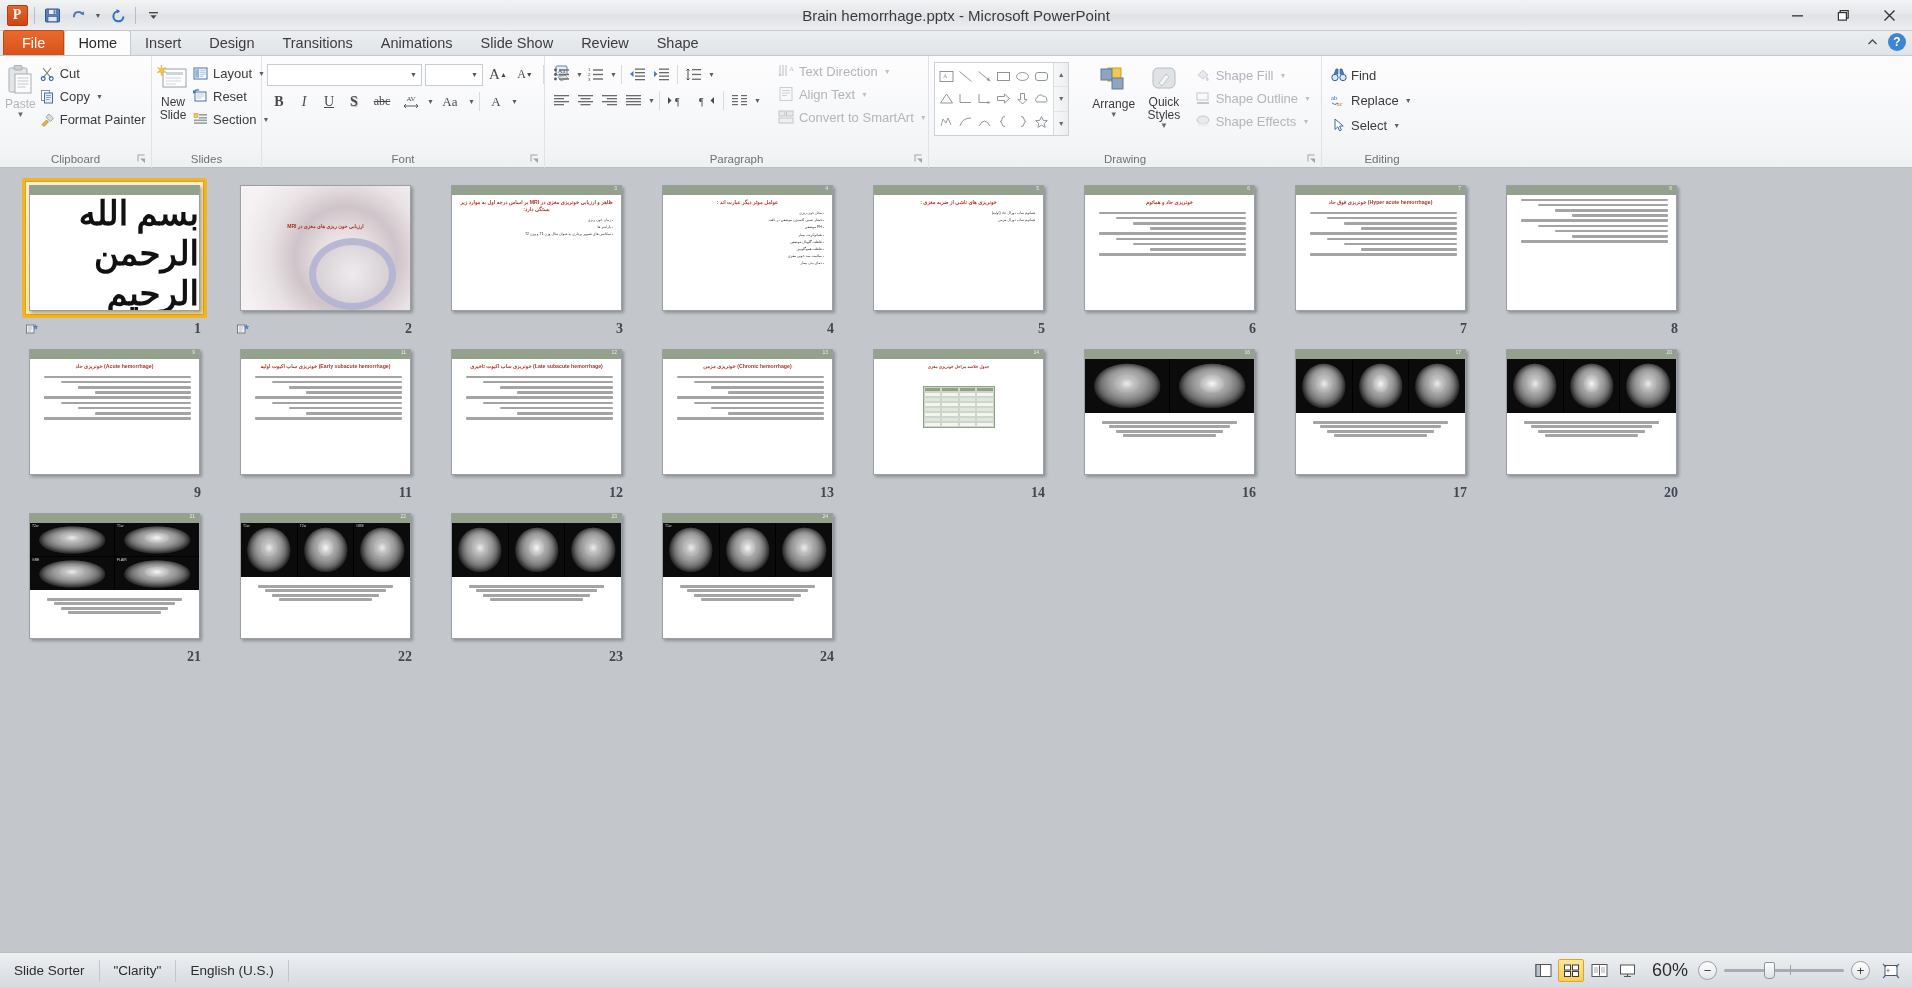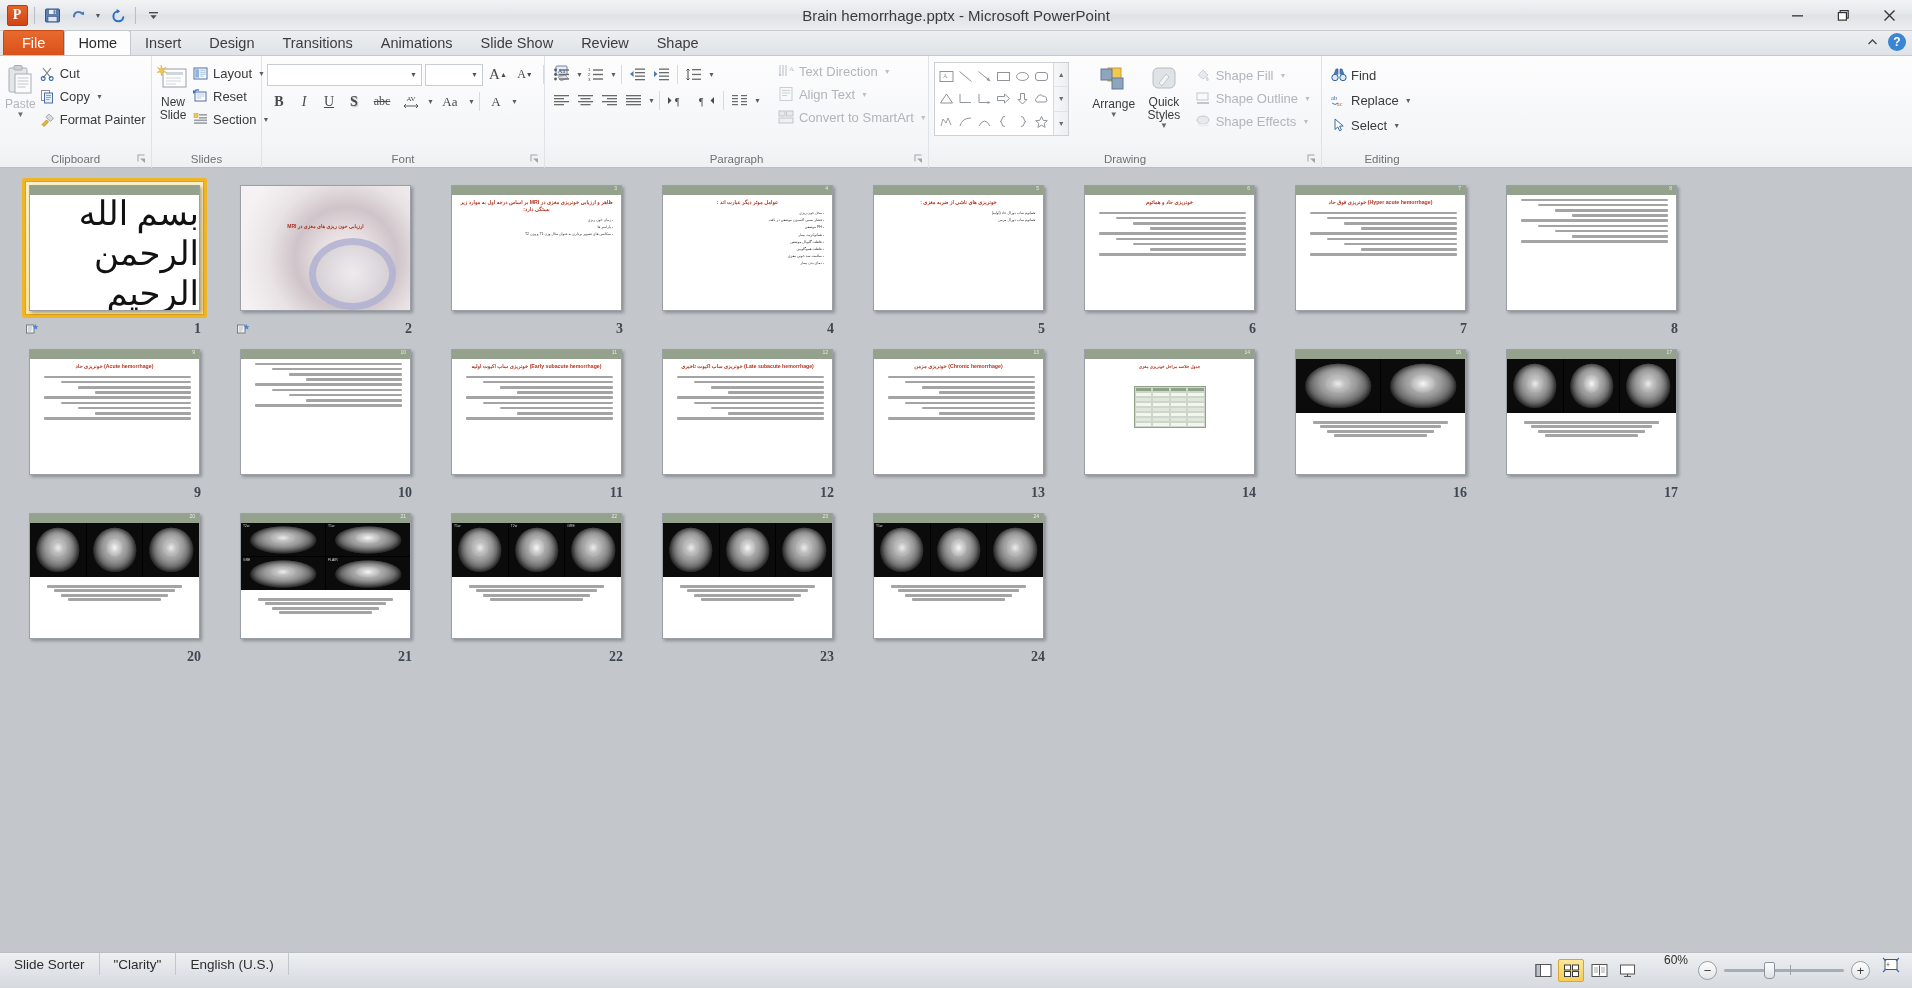--- a/index.html
+++ b/index.html
@@ -213,20 +213,21 @@
     width: 185px; height: 140px;
     padding: 4px;
     border: 3px solid transparent;
     border-radius: 2px;
     display: flex;
   }
   .thumb-wrap.selected {
     border-color: #f0b427;
     background: linear-gradient(to bottom, #fdefc8, #fbe49e);
     box-shadow: 0 0 0 1px #e0a41c inset;
+    font-weight: bold;
   }
   .thumb {
     flex: 1;
     background: #fff;
     border: 1px solid #9aa0a6;
     box-shadow: 2px 2px 3px rgba(0,0,0,.28);
     overflow: hidden;
     position: relative;
     display: flex; flex-direction: column;
   }
@@ -314,40 +315,40 @@
   .table-mini .trow:nth-child(odd) .tcell { background: #dfe6db; }
   .table-mini .trow:nth-child(even) .tcell { background: #f2f5f0; }
   .table-mini .trow:first-child .tcell { background: #8fa288; }
 
   
   .statusbar {
     position: absolute; left: 0; right: 0; bottom: 0;
     height: 36px;
     background: linear-gradient(to bottom, #eef0f2 0%, #e2e5e9 45%, #d6dade 100%);
     border-top: 1px solid #b9bec4;
-    display: flex; 
+    display: flex; align-items: center;
     font-size: 13.5px; color: #2c2c2c;
   }
   .sb-item {
     padding: 0 14px; height: 22px;
     display: flex; align-items: center;
     border-right: 1px solid #c2c7cc;
   }
   .sb-spacer { flex: 1; }
   .sb-views { display: flex; align-items: center; gap: 2px; padding-right: 10px; }
   .viewbtn {
     width: 26px; height: 23px;
     display: flex; align-items: center; justify-content: center;
     border-radius: 2px;
   }
   .viewbtn.active {
     background: linear-gradient(to bottom, #fde79c, #f7cd55);
     border: 1px solid #d9a72c;
   }
-  .zoom-pct { width: 48px; text-align: right; padding-right: 10px; font-size: 12px; }
+  .zoom-pct { width: 48px; text-align: right; padding-right: 10px; font-size: 18px; }
   .zoom-ctl { display: flex; align-items: center; gap: 7px; padding-right: 8px; }
   .zbtn {
     width: 19px; height: 19px; border-radius: 50%;
     border: 1px solid #9aa0a6;
     background: linear-gradient(to bottom, #fdfdfd, #e3e6e9);
     display: flex; align-items: center; justify-content: center;
     font-size: 13px; color: #3a3a3a; line-height: 1;
   }
   .ztrack { width: 120px; height: 3px; background: #a7adb4; position: relative; border-radius: 2px; }
   .zthumb {
@@ -1222,46 +1223,20 @@
         </div>
         <div class="slide-meta">
           <span class="trans-icon"></span>
           <span class="slide-num">9</span>
         </div>
       </div>
       <div class="slide-cell">
         <div class="thumb-wrap">
           <div class="thumb">
             <div class="thumb-band">
-              <span class="bandnum">10</span>
-            </div>
-            <div class="thumb-body">
-              <div class="rtl-body">
-                <div style="height: 2.6px; margin: 2.6px 0px 2.6px auto; background: rgb(74, 74, 74); opacity: 0.5; border-radius: 1px; width: 96%;"></div>
-                <div style="height: 2.6px; margin: 2.6px 0px 2.6px auto; background: rgb(74, 74, 74); opacity: 0.5; border-radius: 1px; width: 85%;"></div>
-                <div style="height: 2.6px; margin: 2.6px 0px 2.6px auto; background: rgb(74, 74, 74); opacity: 0.5; border-radius: 1px; width: 74%;"></div>
-                <div style="height: 2.6px; margin: 2.6px 0px 2.6px auto; background: rgb(74, 74, 74); opacity: 0.5; border-radius: 1px; width: 63%;"></div>
-                <div style="height: 2.6px; margin: 2.6px 0px 2.6px auto; background: rgb(74, 74, 74); opacity: 0.5; border-radius: 1px; width: 96%;"></div>
-                <div style="height: 2.6px; margin: 2.6px 0px 2.6px auto; background: rgb(74, 74, 74); opacity: 0.5; border-radius: 1px; width: 85%;"></div>
-                <div style="height: 2.6px; margin: 2.6px 0px 2.6px auto; background: rgb(74, 74, 74); opacity: 0.5; border-radius: 1px; width: 74%;"></div>
-                <div style="height: 2.6px; margin: 2.6px 0px 2.6px auto; background: rgb(74, 74, 74); opacity: 0.5; border-radius: 1px; width: 63%;"></div>
-                <div style="height: 2.6px; margin: 2.6px 0px 2.6px auto; background: rgb(74, 74, 74); opacity: 0.5; border-radius: 1px; width: 96%;"></div>
-              </div>
-            </div>
-          </div>
-        </div>
-        <div class="slide-meta">
-          <span class="trans-icon"></span>
-          <span class="slide-num">10</span>
-        </div>
-      </div>
-      <div class="slide-cell">
-        <div class="thumb-wrap">
-          <div class="thumb">
-            <div class="thumb-band">
               <span class="bandnum">11</span>
             </div>
             <div class="thumb-body">
               <div class="rtl-title">(Early subacute hemorrhage) خونریزی ساب اکیوت اولیه</div>
               <div class="rtl-body">
                 <div style="height: 2.6px; margin: 2.6px 0px 2.6px auto; background: rgb(74, 74, 74); opacity: 0.5; border-radius: 1px; width: 96%;"></div>
                 <div style="height: 2.6px; margin: 2.6px 0px 2.6px auto; background: rgb(74, 74, 74); opacity: 0.5; border-radius: 1px; width: 85%;"></div>
                 <div style="height: 2.6px; margin: 2.6px 0px 2.6px auto; background: rgb(74, 74, 74); opacity: 0.5; border-radius: 1px; width: 74%;"></div>
                 <div style="height: 2.6px; margin: 2.6px 0px 2.6px auto; background: rgb(74, 74, 74); opacity: 0.5; border-radius: 1px; width: 63%;"></div>
                 <div style="height: 2.6px; margin: 2.6px 0px 2.6px auto; background: rgb(74, 74, 74); opacity: 0.5; border-radius: 1px; width: 96%;"></div>

